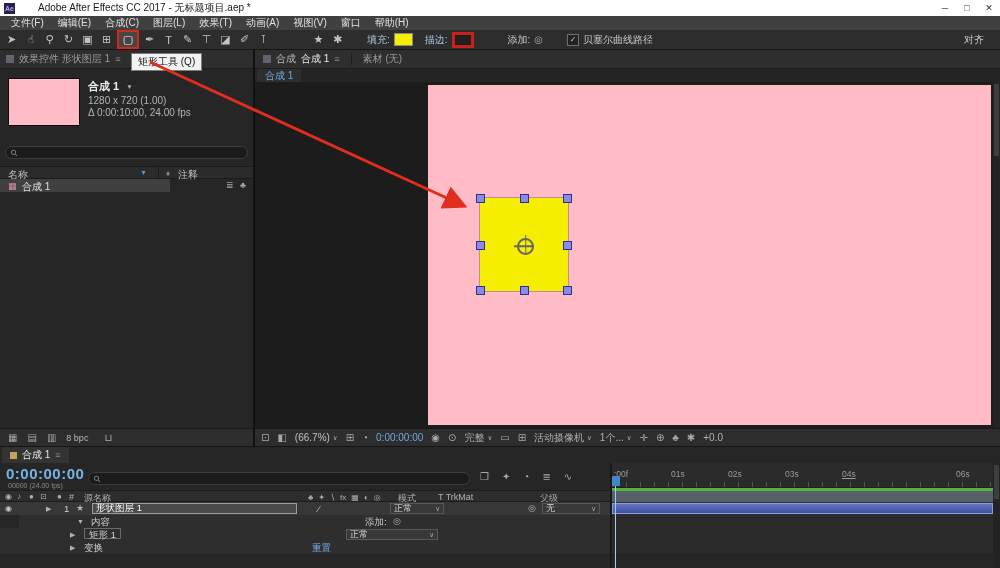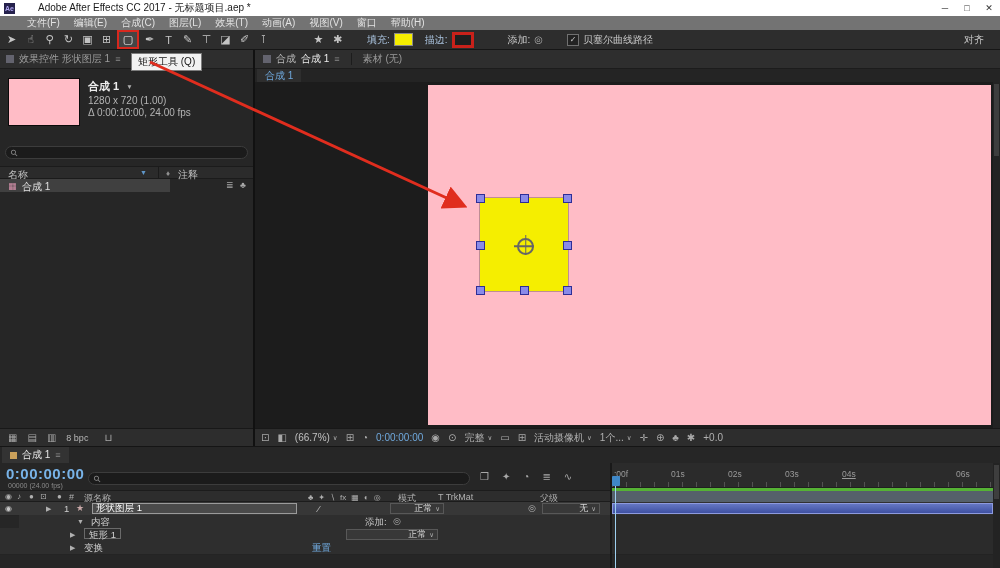--- a/index.html
+++ b/index.html
@@ -11,21 +11,21 @@
   .icon{color:#a8a8a8;font-size:10px;line-height:1;}
   .caret{font-size:6.5px;color:#b0b0b0;margin-left:3px;}
   .mag{display:inline-block;transform:rotate(-45deg);}
   
   .titlebar{left:0;top:0;width:1000px;height:16px;background:#ffffff;color:#1a1a1a;}
   .appicon{width:11px;height:11px;margin-left:4px;background:#26224d;color:#b0a6f0;font-size:7px;font-weight:bold;
            display:flex;align-items:center;justify-content:center;}
   .wintitle{margin-left:23px;font-size:10px;}
   .winbtn{width:22px;text-align:center;font-size:9px;color:#333;}
   
-  .menubar{left:0;top:16px;width:1000px;height:14px;background:#737373;padding-left:20px;text-align:right;}
+  .menubar{left:0;top:16px;width:1000px;height:14px;background:#404040;padding-left:4px;text-align:right;}
   .mi{padding:0 7px;font-size:10px;color:#e2e2e2;}
   
   .toolbar{left:0;top:30px;width:1000px;height:20px;background:#2d2d2d;border-bottom:1px solid #161616;padding-left:2px;}
   .tool{width:19px;height:19px;display:flex;align-items:center;justify-content:center;font-size:11px;color:#c4c4c4;}
   .tool-hl{border:2px solid #d8281e;margin:0 1px;display:flex;align-items:center;justify-content:center;}
   .tool-hl .tool{width:18px;height:15px;background:#454545;color:#f0f0f0;}
   .tb-label{font-size:10px;color:#a9c2dd;}
   .swatch{width:17px;height:11px;border:1px solid #8a8a8a;margin-left:4px;}
   .swatch-stroke{width:16px;height:10px;border:3px solid #c9211a;background:#1f1f1f;margin-left:4px;}
   .checkbox{width:10px;height:10px;border:1px solid #707070;background:#222;display:flex;align-items:center;
@@ -54,21 +54,21 @@
   .anchor::before{content:'';position:absolute;left:50%;top:-5px;width:1.5px;height:20px;background:#666;transform:translateX(-50%);}
   .anchor::after{content:'';position:absolute;top:50%;left:-5px;height:1.5px;width:20px;background:#666;transform:translateY(-50%);}
   .scroll{background:#232323;}
   .thumb{background:#3e3e3e;}
   
   .timeline{left:0;top:446px;width:1000px;height:122px;background:#262626;border-top:1px solid #151515;}
   .tl-tab{height:16px;background:#333;display:inline-flex;align-items:center;gap:5px;padding:0 8px;margin-left:2px;}
   .timecode{font-size:15px;font-weight:bold;color:#78b3e8;letter-spacing:.5px;}
   .colhdr{background:#2d2d2d;border-top:1px solid #1c1c1c;border-bottom:1px solid #1c1c1c;font-size:9px;color:#b0b0b0;}
   .trow{position:absolute;left:0;width:610px;height:13px;border-bottom:1px solid #242424;font-size:9.5px;color:#d0d0d0;}
-  .dd{display:flex;align-items:center;justify-content:flex-end;background:#383838;border:1px solid #585858;
+  .dd{display:flex;align-items:center;justify-content:space-between;background:#383838;border:1px solid #585858;
       height:11px;font-size:9px;color:#d8d8d8;padding:0 3px;}
   .twirl{font-size:7px;color:#b0b0b0;}
   .ruler{background:#2b2b2b;border-bottom:1px solid #1f1f1f;
          background-image:repeating-linear-gradient(90deg,#525252 0 1px,transparent 1px 14px);
          background-size:100% 6px;background-repeat:no-repeat;background-position:0 19px;}
   .rlabel{position:absolute;top:6px;font-size:8.5px;color:#9a9a9a;}
   .cache{background:#55b234;}
   .workarea{background:#55606a;}
   .layerbar{background:linear-gradient(#6577c2,#3e50a2);border:1px solid #8d9ade;}
   .rrow{position:absolute;left:0;width:100%;height:13px;border-bottom:1px solid #232323;background:#2b2b2b;}

